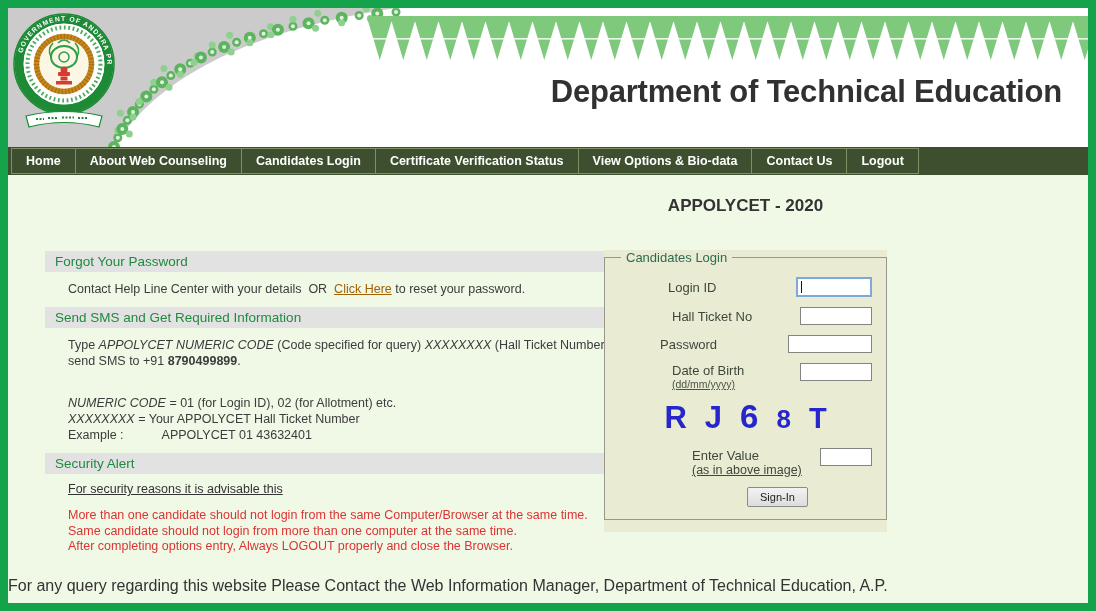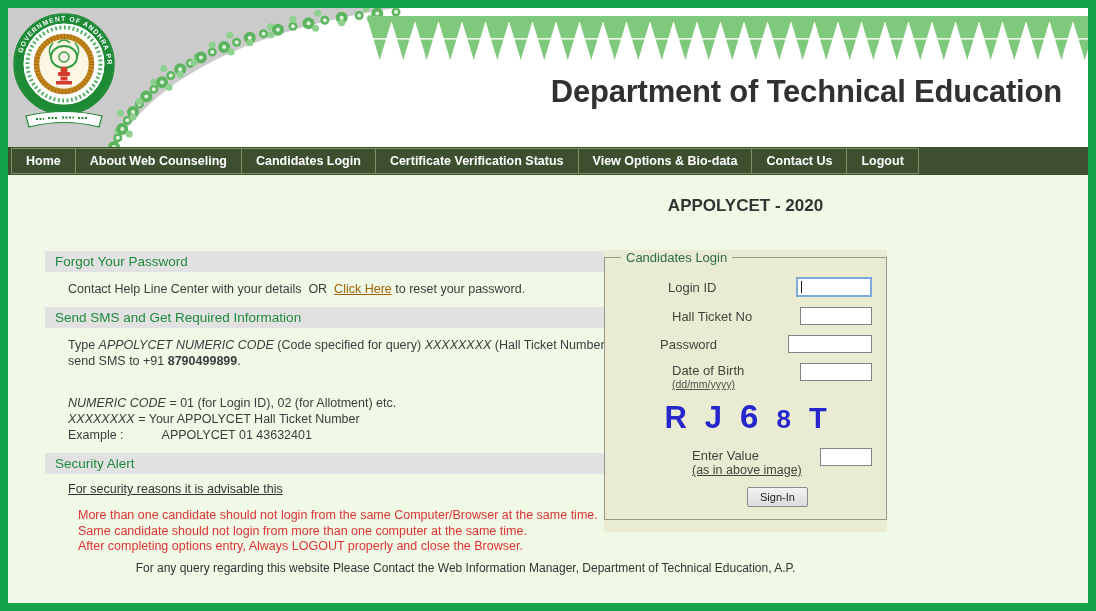--- a/index.html
+++ b/index.html
@@ -41,21 +41,21 @@
     width: 615px; background: #e2e2e2; color: #1f8a3d;
     font-size: 13.5px; padding: 3px 10px;
   }
   .para { font-size: 12.5px; color: #3c3c3c; margin: 9px 0 10px 23px; line-height: 16px; width: 592px; }
   .ital { font-style: italic; }
   .bold { font-weight: 700; }
   a.link { color: #a16207; text-decoration: underline; cursor: pointer; }
   .sms-block2 { margin-top: 26px; }
   .example-label { display: inline-block; margin-right: 38px; }
   .underlined-note { text-decoration: underline; color: #333; margin: 8px 0 0 23px; font-size: 12.5px; }
-  .warnings { margin: 12px 0 0 33px; }
+  .warnings { margin: 12px 0 0 23px; }
   .warning { color: #dd3333; font-size: 12.5px; line-height: 15.5px; }
   
   .panel-wrap {
     position: absolute; top: 75px; right: 36px; width: 283px;
     background: #e9ecd3; padding-bottom: 12px;
   }
   fieldset.login-fs { border: 1px solid #98988a; background: #e9ecd3; padding: 12px 14px 12px; }
   fieldset.login-fs legend { font-size: 13px; color: #2d6a4f; padding: 0 5px; margin-left: 2px; }
   .frow { display: flex; align-items: center; margin-bottom: 10px; justify-content: flex-end; }
   .frow.top { align-items: flex-start; }
@@ -71,22 +71,22 @@
   .cap0 { font-size: 31px; } .cap1 { font-size: 31px; } .cap2 { font-size: 33px; }
   .cap3 { font-size: 26px; } .cap4 { font-size: 29px; }
   .btn-row { margin-left: 128px; margin-top: 6px; }
   .signin {
     font-family: "Liberation Sans", sans-serif; font-size: 11px; color: #222;
     padding: 3px 12px; background: linear-gradient(#f3f3f3, #dcdcdc);
     border: 1px solid #8b8b8b; border-radius: 2px; cursor: pointer;
   }
   
   .footer {
-    position: absolute; bottom: 28px; left: 0; width: 100%;
-    text-align: center; font-size: 12px; color: #333;
+    position: absolute; bottom: 8px; left: 0; width: 100%;
+    font-size: 16px; color: #333;
   }
 </style>
 </head>
 <body>
 
 <div class="page">
 
   <div class="header">
     <svg class="header-deco" id="header-deco" width="1080" height="139" viewBox="0 0 1080 139">
       <rect x="0" y="0" width="1080" height="139" fill="#ffffff"></rect>

